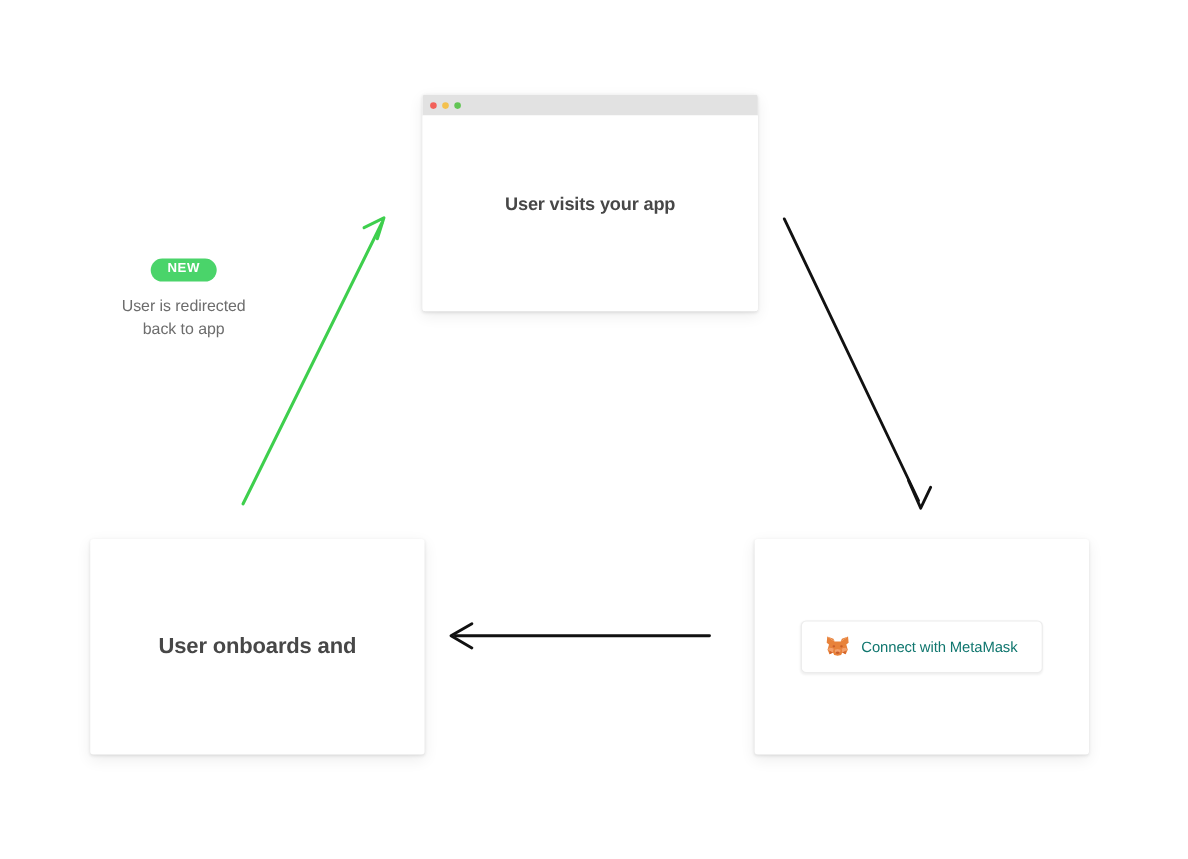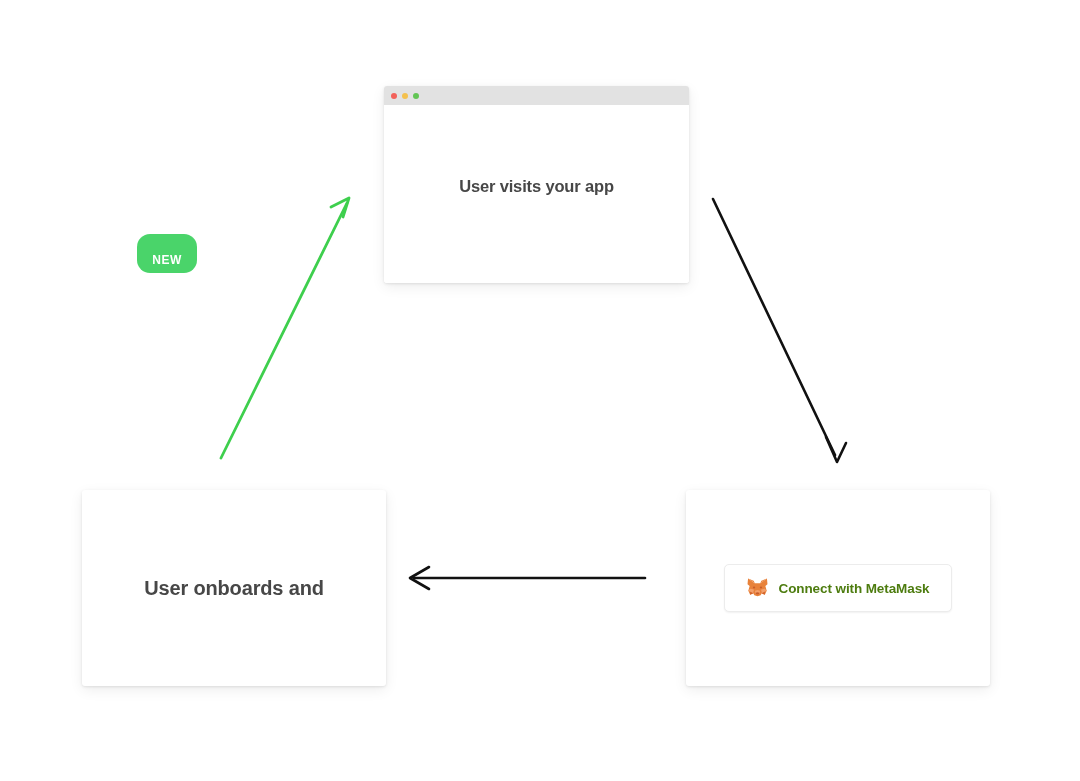--- a/index.html
+++ b/index.html
@@ -120,22 +120,22 @@
     gap: 11px;
     padding: 13px 22px;
     background: #ffffff;
     border: 1px solid #ececec;
     border-radius: 5px;
     box-shadow: 0 1px 2px rgba(0,0,0,0.06);
     cursor: pointer;
   }
   .mm-label {
     font-size: 13.5px;
-    font-weight: bold;
-    color: #4d7c0f;
+    font-weight: normal;
+    color: #0f766e;
     letter-spacing: -0.1px;
     white-space: nowrap;
   }
   .mm-fox {
     width: 21px;
     height: 20px;
     display: block;
     flex: 0 0 auto;
   }
 
@@ -147,21 +147,21 @@
     width: 214px;
     text-align: center;
   }
   .new-badge {
     display: inline-block;
     background: #4ad46a;
     color: #ffffff;
     font-size: 12px;
     font-weight: bold;
     letter-spacing: 0.55px;
-    padding: 20px 15px 7px;
+    padding: 2px 15px 7px;
     border-radius: 13px;
     line-height: 1;
   }
   .new-caption {
     margin-top: 13px;
     font-size: 14.5px;
     font-weight: normal;
     color: #6d6d6d;
     line-height: 1.42;
     letter-spacing: -0.05px;
@@ -196,20 +196,24 @@
       <span class="dot dot-yellow"></span>
       <span class="dot dot-green"></span>
     </div>
     <div class="browser-body">
       <div class="browser-heading">User visits your app</div>
     </div>
   </div>
 
   <div id="new-group">
     <span class="new-badge">NEW</span>
+    <div class="new-caption">
+      <div>User is redirected</div>
+      <div>back to app</div>
+    </div>
   </div>
 
   <div id="card-onboard" class="flow-card">
     <div class="card-heading">
       <div>User onboards and</div>
     </div>
   </div>
 
   <div id="card-metamask" class="flow-card">
     <div class="mm-button">

